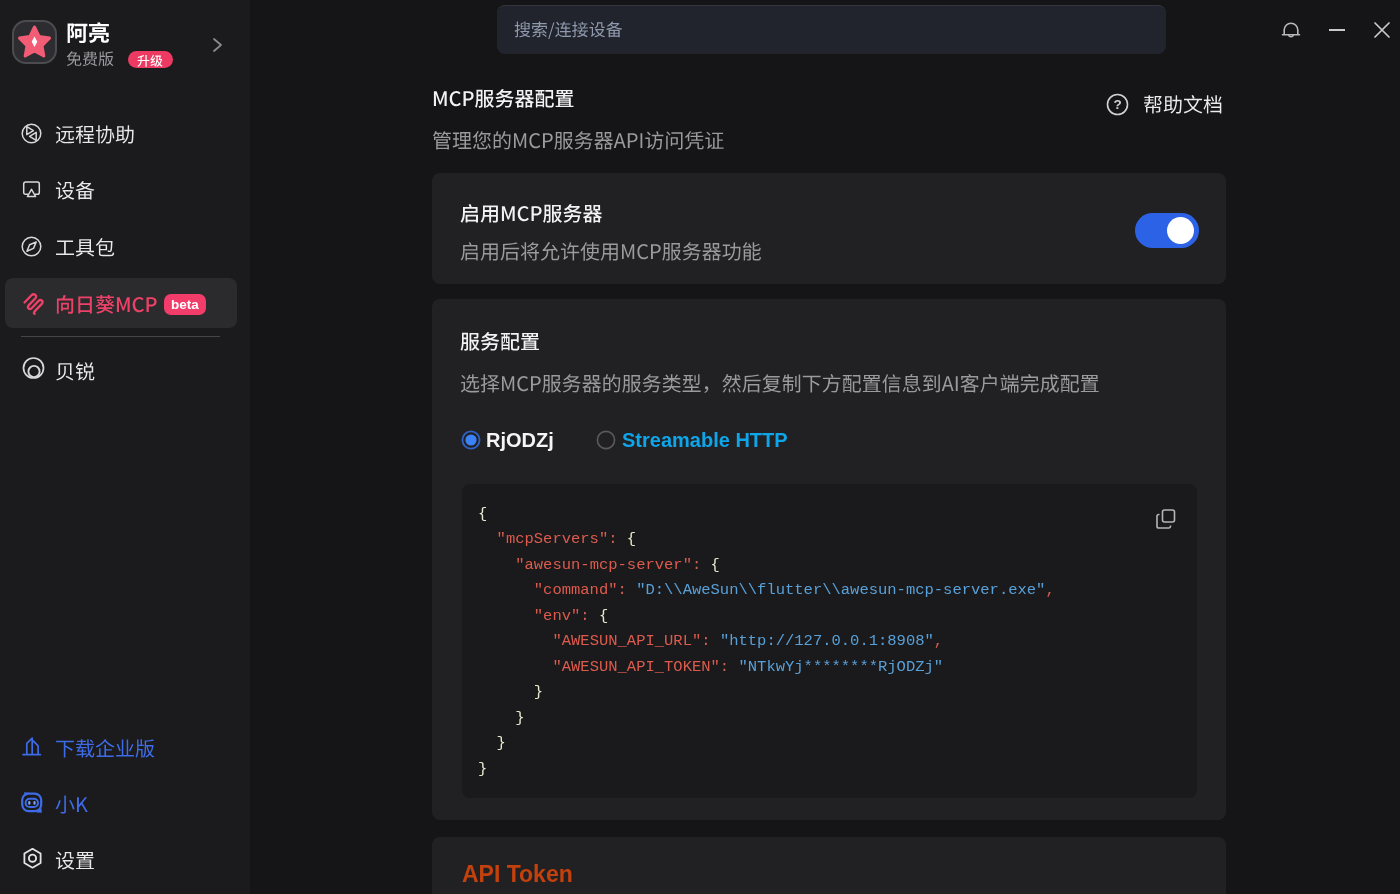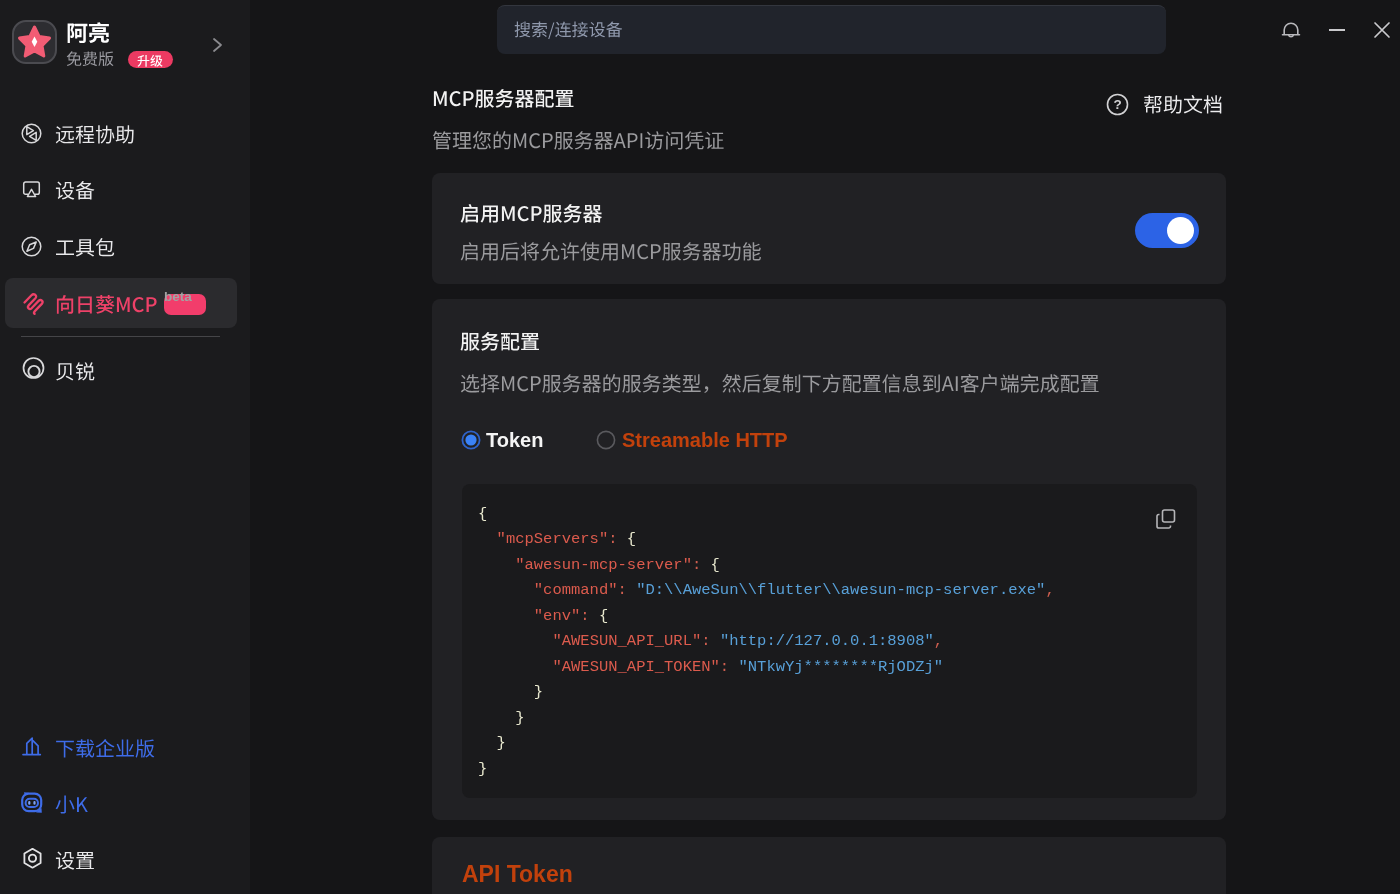--- a/index.html
+++ b/index.html
@@ -53,21 +53,21 @@
 <svg class="t" style="left:55.0px;top:233.5px" width="63" height="29" viewBox="0 -21.0 63 29">
     <path d="M1.0 -1.4V0.1H19.0V-1.4H10.8V-13.0H18.0V-14.5H2.1V-13.0H9.1V-1.4Z M32.1 -1.7C34.3 -0.6 36.6 0.6 38.0 1.6L39.2 0.5C37.7 -0.4 35.3 -1.7 33.1 -2.7ZM26.6 -2.7C25.3 -1.6 22.8 -0.2 20.8 0.5C21.2 0.8 21.7 1.3 21.9 1.6C23.9 0.8 26.4 -0.5 28.0 -1.8ZM24.2 -15.8V-4.2H21.0V-2.8H39.0V-4.2H36.0V-15.8ZM25.7 -4.2V-6.0H34.5V-4.2ZM25.7 -11.7H34.5V-10.0H25.7ZM25.7 -12.9V-14.6H34.5V-12.9ZM25.7 -8.9H34.5V-7.1H25.7Z M46.1 -16.9C44.9 -14.2 42.9 -11.6 40.7 -10.0C41.1 -9.7 41.7 -9.1 41.9 -8.9C43.2 -9.9 44.4 -11.2 45.4 -12.7H55.9C55.8 -7.1 55.5 -5.1 55.2 -4.6C55.0 -4.4 54.8 -4.3 54.5 -4.3C54.1 -4.3 53.3 -4.3 52.5 -4.4C52.7 -4.0 52.8 -3.4 52.9 -3.0C53.8 -2.9 54.7 -2.9 55.2 -3.0C55.7 -3.0 56.1 -3.2 56.5 -3.7C57.0 -4.4 57.2 -6.7 57.5 -13.4C57.5 -13.6 57.5 -14.1 57.5 -14.1H46.3C46.8 -14.9 47.2 -15.7 47.6 -16.5ZM45.4 -9.3H50.6V-6.0H45.4ZM43.9 -10.6V-1.6C43.9 0.6 44.8 1.2 48.0 1.2C48.7 1.2 54.8 1.2 55.6 1.2C58.3 1.2 58.9 0.4 59.2 -2.2C58.8 -2.3 58.1 -2.5 57.8 -2.8C57.6 -0.7 57.3 -0.2 55.6 -0.2C54.2 -0.2 48.9 -0.2 47.9 -0.2C45.8 -0.2 45.4 -0.5 45.4 -1.6V-4.7H52.1V-10.6Z" fill="#e8e8ea"></path>
   </svg>
 <svg class="icon" style="left:23px;top:292px" width="22" height="23" viewBox="0 0 22 23">
 <path d="M1.5 10.5 L8.5 3.2 Q10.3 1.4 12.2 2.8 Q14 4.2 12.4 6.2 L5.6 13.4 Q4.2 15 5.6 16.4 Q7 17.8 8.6 16.2 L15.6 8.9 Q17.3 7.2 18.9 8.6 Q20.4 10 18.8 11.9 L11.6 19.4 Q10.4 20.8 11.6 21.9" fill="none" stroke="#ee4168" stroke-width="2.3" stroke-linecap="round" stroke-linejoin="round"></path>
 </svg>
 <svg class="t" style="left:55.0px;top:290.5px" width="105" height="29" viewBox="0 -21.0 105 29">
     <path d="M8.6 -16.9C8.3 -15.9 7.9 -14.6 7.4 -13.5H1.9V1.7H3.7V-11.6H16.3V-0.7C16.3 -0.3 16.2 -0.2 15.8 -0.2C15.4 -0.2 14.0 -0.2 12.7 -0.2C13.0 0.3 13.3 1.2 13.4 1.7C15.2 1.7 16.4 1.7 17.2 1.4C18.0 1.0 18.2 0.5 18.2 -0.7V-13.5H9.5C10.0 -14.4 10.5 -15.5 11.0 -16.5ZM7.8 -7.6H12.2V-4.2H7.8ZM6.1 -9.3V-1.1H7.8V-2.6H13.9V-9.3Z M25.3 -6.9H34.8V-1.8H25.3ZM25.3 -8.8V-13.7H34.8V-8.8ZM23.3 -15.6V1.5H25.3V0.1H34.8V1.4H36.8V-15.6Z M57.5 -11.0C56.9 -10.4 55.9 -9.6 55.0 -9.0C54.6 -9.3 54.2 -9.7 53.8 -10.1C54.7 -10.7 55.8 -11.4 56.7 -12.1L55.3 -13.0C54.7 -12.4 53.8 -11.7 53.0 -11.1C52.5 -11.8 52.1 -12.5 51.8 -13.3L50.2 -12.9C51.0 -10.9 52.1 -9.2 53.6 -7.9H46.7C47.9 -9.0 48.8 -10.3 49.4 -12.0L48.3 -12.5L48.0 -12.4H42.1V-10.9H47.1C46.7 -10.2 46.1 -9.6 45.5 -9.0C44.9 -9.6 44.1 -10.2 43.4 -10.6L42.3 -9.8C43.0 -9.3 43.7 -8.6 44.3 -8.0C43.1 -7.2 41.9 -6.7 40.6 -6.3C40.9 -6.0 41.3 -5.3 41.5 -4.9C43.1 -5.4 44.6 -6.2 45.9 -7.2V-6.3H49.0V-4.8V-4.7H42.9V-3.1H48.5C47.8 -1.9 45.8 -0.7 41.2 0.2C41.6 0.6 42.2 1.3 42.4 1.7C46.7 0.8 48.9 -0.4 50.0 -1.8C52.5 -0.8 55.5 0.7 57.0 1.7L58.2 0.3C56.5 -0.7 53.5 -2.1 51.0 -3.1H57.2V-4.7H51.0V-4.7V-6.3H54.0V-7.5C55.2 -6.5 56.7 -5.7 58.3 -5.2C58.6 -5.7 59.1 -6.4 59.5 -6.7C58.3 -7.1 57.1 -7.6 56.1 -8.2C57.0 -8.7 58.0 -9.4 58.9 -10.1ZM41.2 -15.6V-14.0H45.4V-12.9H47.2V-14.0H52.8V-12.9H54.6V-14.0H58.9V-15.6H54.6V-16.9H52.8V-15.6H47.2V-16.9H45.4V-15.6Z M61.9 0.0H64.0V-7.3C64.0 -8.6 63.9 -10.5 63.7 -11.8H63.8L65.0 -8.4L67.6 -1.4H69.0L71.6 -8.4L72.7 -11.8H72.8C72.7 -10.5 72.5 -8.6 72.5 -7.3V0.0H74.7V-14.7H72.0L69.3 -7.3C69.0 -6.3 68.7 -5.3 68.4 -4.3H68.3C68.0 -5.3 67.6 -6.3 67.3 -7.3L64.6 -14.7H61.9Z M84.3 0.3C86.2 0.3 87.7 -0.5 88.9 -1.9L87.6 -3.3C86.7 -2.4 85.7 -1.8 84.4 -1.8C81.8 -1.8 80.1 -3.9 80.1 -7.4C80.1 -10.9 81.9 -13.0 84.4 -13.0C85.6 -13.0 86.5 -12.4 87.3 -11.7L88.6 -13.1C87.7 -14.1 86.2 -15.0 84.4 -15.0C80.7 -15.0 77.7 -12.1 77.7 -7.3C77.7 -2.5 80.6 0.3 84.3 0.3Z M91.5 0.0H93.8V-5.6H96.0C99.2 -5.6 101.6 -7.1 101.6 -10.3C101.6 -13.6 99.2 -14.7 95.9 -14.7H91.5ZM93.8 -7.5V-12.9H95.7C98.0 -12.9 99.3 -12.2 99.3 -10.3C99.3 -8.4 98.1 -7.5 95.8 -7.5Z" fill="#ee4168"></path>
   </svg>
 <div class="abs" style="left:164px;top:294px;width:42px;height:21px;border-radius:7px;background:#f23d6b"></div>
-<div class="abs" style="left:164px;top:286px;width:42px;height:21px;line-height:21px;color:#a3a3a3;font-size:13.5px;font-weight:bold">beta</div>
+<div class="abs" style="left:164px;top:294px;width:42px;height:21px;line-height:21px;text-align:center;color:#ffffff;font-size:13.5px;font-weight:bold">beta</div>
 <svg class="icon" style="left:21px;top:356px" width="25" height="26" viewBox="0 0 25 26">
 <circle cx="12.5" cy="12" r="10" fill="none" stroke="#d8d8da" stroke-width="1.7"></circle>
 <circle cx="13" cy="15.5" r="5.6" fill="none" stroke="#d8d8da" stroke-width="1.9"></circle>
 </svg>
 <svg class="t" style="left:55.0px;top:357.5px" width="43" height="29" viewBox="0 -21.0 43 29">
     <path d="M9.3 -12.9V-8.6C9.3 -5.7 8.8 -2.1 1.1 0.4C1.5 0.7 1.9 1.3 2.1 1.6C10.0 -1.2 10.8 -5.2 10.8 -8.6V-12.9ZM10.6 -2.1C12.9 -1.1 15.9 0.5 17.4 1.5L18.3 0.3C16.8 -0.8 13.7 -2.2 11.4 -3.2ZM3.5 -15.7V-3.9H5.1V-14.4H15.0V-4.0H16.5V-15.7Z M30.4 -11.5H36.7V-7.8H30.4ZM23.5 -16.7C22.9 -14.9 21.8 -13.1 20.7 -11.9C20.9 -11.6 21.3 -10.8 21.4 -10.5C22.1 -11.2 22.7 -12.1 23.3 -13.1H27.9V-14.5H24.0C24.3 -15.1 24.5 -15.7 24.7 -16.4ZM28.9 -12.8V-6.4H31.0C30.8 -3.4 30.2 -0.9 27.2 0.5C27.6 0.8 28.0 1.3 28.1 1.6C31.4 0.1 32.2 -2.8 32.5 -6.4H34.2V-0.6C34.2 0.9 34.5 1.3 35.9 1.3C36.2 1.3 37.4 1.3 37.7 1.3C38.9 1.3 39.2 0.6 39.4 -2.0C39.0 -2.1 38.4 -2.3 38.1 -2.5C38.0 -0.4 37.9 -0.0 37.5 -0.0C37.3 -0.0 36.3 -0.0 36.1 -0.0C35.7 -0.0 35.6 -0.1 35.6 -0.6V-6.4H38.2V-12.8H36.0C36.5 -13.8 37.1 -15.1 37.7 -16.3L36.1 -16.8C35.7 -15.6 35.0 -13.9 34.4 -12.8H31.5L32.7 -13.4C32.5 -14.3 31.7 -15.7 30.9 -16.8L29.6 -16.2C30.4 -15.1 31.1 -13.7 31.3 -12.8ZM23.7 1.5C24.0 1.2 24.5 0.8 27.8 -1.0C27.7 -1.3 27.6 -1.9 27.6 -2.3L25.3 -1.2V-5.5H27.8V-6.9H25.3V-9.6H27.5V-10.9H22.1V-9.6H23.9V-6.9H21.2V-5.5H23.9V-1.3C23.9 -0.5 23.4 -0.0 23.0 0.2C23.2 0.5 23.6 1.1 23.7 1.5Z" fill="#e8e8ea"></path>
   </svg>
 <svg class="icon" style="left:21px;top:736px" width="21" height="22" viewBox="0 0 21 22">
 <path d="M2.0 18.6 H19.3 M5.8 18.6 V7.4 L11.2 2.2 V18.6 M11.9 4.6 L17.1 9.8 V18.6" fill="none" stroke="#3e6ce8" stroke-width="1.7" stroke-linejoin="round" stroke-linecap="round"></path>
 </svg>
@@ -130,25 +130,25 @@
 <svg class="t" style="left:460.0px;top:327.5px" width="83" height="29" viewBox="0 -21.0 83 29">
     <path d="M2.0 -16.2V-8.9C2.0 -6.0 1.9 -2.0 0.6 0.8C1.0 1.0 1.8 1.4 2.1 1.7C3.0 -0.2 3.4 -2.6 3.6 -5.0H6.3V-0.5C6.3 -0.2 6.2 -0.1 5.9 -0.1C5.7 -0.1 4.9 -0.1 4.0 -0.1C4.3 0.3 4.5 1.2 4.6 1.7C5.9 1.7 6.7 1.6 7.3 1.3C7.9 1.0 8.0 0.5 8.0 -0.5V-16.2ZM3.7 -14.4H6.3V-11.5H3.7ZM3.7 -9.8H6.3V-6.8H3.7L3.7 -8.9ZM16.9 -7.5C16.5 -6.1 15.9 -4.8 15.2 -3.6C14.4 -4.8 13.7 -6.1 13.3 -7.5ZM9.5 -16.1V1.7H11.3V0.2C11.7 0.6 12.2 1.2 12.4 1.6C13.4 1.0 14.4 0.2 15.3 -0.8C16.2 0.2 17.2 1.1 18.3 1.7C18.6 1.2 19.1 0.6 19.5 0.2C18.3 -0.3 17.3 -1.2 16.3 -2.2C17.5 -4.0 18.4 -6.2 18.9 -8.9L17.8 -9.3L17.5 -9.2H11.3V-14.4H16.5V-12.3C16.5 -12.0 16.4 -12.0 16.1 -12.0C15.8 -11.9 14.7 -11.9 13.6 -12.0C13.8 -11.5 14.1 -10.9 14.2 -10.4C15.7 -10.4 16.7 -10.4 17.4 -10.6C18.2 -10.9 18.4 -11.4 18.4 -12.2V-16.1ZM11.7 -7.5C12.3 -5.5 13.1 -3.7 14.2 -2.2C13.3 -1.2 12.4 -0.3 11.3 0.2V-7.5Z M28.7 -7.6C28.6 -6.9 28.5 -6.3 28.3 -5.7H22.4V-4.1H27.7C26.5 -1.8 24.4 -0.6 21.1 0.1C21.4 0.4 22.0 1.2 22.2 1.7C26.0 0.7 28.4 -1.0 29.7 -4.1H35.5C35.2 -1.8 34.8 -0.7 34.3 -0.3C34.1 -0.1 33.9 -0.1 33.4 -0.1C32.9 -0.1 31.5 -0.1 30.2 -0.3C30.6 0.2 30.8 0.9 30.8 1.4C32.1 1.5 33.3 1.5 34.0 1.4C34.8 1.4 35.3 1.3 35.8 0.8C36.6 0.2 37.0 -1.4 37.5 -4.9C37.5 -5.2 37.6 -5.7 37.6 -5.7H30.3C30.4 -6.3 30.5 -6.8 30.6 -7.4ZM34.6 -13.3C33.4 -12.2 31.9 -11.4 30.1 -10.7C28.6 -11.3 27.4 -12.1 26.6 -13.1L26.8 -13.3ZM27.5 -16.9C26.4 -15.2 24.5 -13.2 21.7 -11.9C22.0 -11.6 22.6 -10.9 22.8 -10.4C23.7 -10.9 24.6 -11.5 25.3 -12.1C26.1 -11.3 27.0 -10.6 28.0 -10.0C25.7 -9.3 23.3 -8.9 20.9 -8.7C21.2 -8.3 21.5 -7.5 21.6 -7.1C24.5 -7.4 27.5 -8.0 30.1 -9.0C32.4 -8.1 35.2 -7.5 38.3 -7.3C38.5 -7.8 38.9 -8.6 39.3 -9.0C36.8 -9.1 34.4 -9.4 32.4 -9.9C34.6 -11.0 36.4 -12.4 37.6 -14.2L36.4 -15.0L36.1 -14.9H28.3C28.7 -15.4 29.1 -16.0 29.4 -16.5Z M50.9 -16.0V-14.2H56.8V-9.8H51.0V-1.2C51.0 0.9 51.6 1.5 53.6 1.5C54.1 1.5 56.3 1.5 56.8 1.5C58.7 1.5 59.2 0.5 59.4 -2.8C58.9 -3.0 58.1 -3.3 57.7 -3.6C57.6 -0.8 57.4 -0.3 56.6 -0.3C56.1 -0.3 54.3 -0.3 53.9 -0.3C53.0 -0.3 52.9 -0.5 52.9 -1.2V-8.0H56.8V-6.7H58.7V-16.0ZM42.9 -3.0H48.1V-1.2H42.9ZM42.9 -4.4V-6.0C43.2 -5.9 43.5 -5.6 43.7 -5.4C44.8 -6.5 45.1 -8.1 45.1 -9.2V-10.8H46.0V-7.3C46.0 -6.2 46.2 -6.0 47.1 -6.0C47.2 -6.0 47.7 -6.0 47.9 -6.0H48.1V-4.4ZM41.0 -16.1V-14.4H43.8V-12.4H41.5V1.6H42.9V0.3H48.1V1.3H49.6V-12.4H47.4V-14.4H50.1V-16.1ZM45.1 -12.4V-14.4H46.1V-12.4ZM42.9 -6.1V-10.8H44.1V-9.3C44.1 -8.3 43.9 -7.0 42.9 -6.1ZM46.9 -10.8H48.1V-7.0L48.0 -7.1C48.0 -7.0 47.9 -7.0 47.7 -7.0C47.6 -7.0 47.2 -7.0 47.2 -7.0C47.0 -7.0 46.9 -7.0 46.9 -7.3Z M73.1 -14.8H76.0V-13.3H73.1ZM68.6 -14.8H71.4V-13.3H68.6ZM64.0 -14.8H66.8V-13.3H64.0ZM63.6 -8.5V-0.3H61.1V1.1H79.0V-0.3H76.3V-8.5H70.2L70.4 -9.6H78.5V-11.0H70.7L70.8 -12.0H78.0V-16.1H62.2V-12.0H68.9L68.8 -11.0H61.3V-9.6H68.6L68.4 -8.5ZM65.4 -0.3V-1.3H74.5V-0.3ZM65.4 -5.3H74.5V-4.4H65.4ZM65.4 -6.4V-7.3H74.5V-6.4ZM65.4 -3.3H74.5V-2.3H65.4Z" fill="#f2f2f2"></path>
   </svg>
 <svg class="t" style="left:460.0px;top:370.0px" width="643" height="29" viewBox="0 -21.0 643 29">
     <path d="M1.2 -15.3C2.4 -14.3 3.7 -12.9 4.3 -11.9L5.6 -12.9C4.9 -13.8 3.5 -15.2 2.4 -16.1ZM8.9 -16.2C8.4 -14.4 7.6 -12.7 6.5 -11.5C6.9 -11.3 7.5 -10.9 7.8 -10.7C8.3 -11.2 8.7 -11.9 9.1 -12.7H12.1V-9.8H6.4V-8.5H10.0C9.7 -5.8 8.9 -3.9 5.9 -2.9C6.2 -2.6 6.6 -2.0 6.8 -1.7C10.1 -3.0 11.1 -5.3 11.5 -8.5H13.6V-3.8C13.6 -2.3 13.9 -1.9 15.4 -1.9C15.7 -1.9 17.1 -1.9 17.4 -1.9C18.6 -1.9 19.0 -2.5 19.2 -5.0C18.8 -5.1 18.1 -5.4 17.9 -5.6C17.8 -3.5 17.7 -3.3 17.2 -3.3C16.9 -3.3 15.8 -3.3 15.6 -3.3C15.1 -3.3 15.1 -3.3 15.1 -3.8V-8.5H19.0V-9.8H13.6V-12.7H18.2V-14.0H13.6V-16.7H12.1V-14.0H9.7C10.0 -14.6 10.2 -15.3 10.4 -15.9ZM5.0 -9.1H1.1V-7.7H3.6V-1.7C2.7 -1.3 1.8 -0.5 0.9 0.3L1.9 1.6C3.0 0.4 4.1 -0.7 4.9 -0.7C5.3 -0.7 5.9 -0.1 6.7 0.4C8.0 1.2 9.7 1.4 12.0 1.4C14.0 1.4 17.3 1.3 18.9 1.2C18.9 0.7 19.2 -0.0 19.3 -0.4C17.3 -0.2 14.3 -0.1 12.0 -0.1C9.9 -0.1 8.2 -0.2 7.0 -0.9C6.0 -1.5 5.6 -2.0 5.0 -2.0Z M23.5 -16.8V-12.8H20.9V-11.4H23.5V-7.1C22.5 -6.8 21.5 -6.5 20.7 -6.3L21.1 -4.8L23.5 -5.6V-0.2C23.5 0.0 23.4 0.1 23.2 0.1C23.0 0.1 22.2 0.1 21.3 0.1C21.5 0.5 21.7 1.1 21.8 1.5C23.0 1.5 23.8 1.5 24.3 1.2C24.8 1.0 25.0 0.6 25.0 -0.2V-6.1L27.3 -6.9L27.1 -8.2L25.0 -7.6V-11.4H27.4V-12.8H25.0V-16.8ZM36.1 -14.4C35.4 -13.3 34.4 -12.4 33.2 -11.6C32.2 -12.4 31.3 -13.3 30.6 -14.4ZM27.9 -15.7V-14.4H29.2C29.9 -13.0 30.9 -11.9 32.1 -10.9C30.5 -9.9 28.8 -9.2 27.1 -8.8C27.3 -8.5 27.7 -8.0 27.9 -7.6C29.7 -8.1 31.5 -8.9 33.2 -10.0C34.8 -8.9 36.6 -8.1 38.6 -7.6C38.8 -8.0 39.2 -8.5 39.5 -8.8C37.6 -9.2 35.9 -9.9 34.4 -10.8C36.0 -12.0 37.3 -13.5 38.2 -15.3L37.3 -15.8L37.0 -15.7ZM32.4 -8.2V-6.5H28.3V-5.1H32.4V-3.1H27.3V-1.7H32.4V1.6H33.9V-1.7H39.1V-3.1H33.9V-5.1H37.7V-6.5H33.9V-8.2Z M42.0 0.0H43.7V-8.1C43.7 -9.4 43.6 -11.2 43.4 -12.4H43.5L44.7 -9.1L47.5 -1.5H48.7L51.5 -9.1L52.7 -12.4H52.7C52.6 -11.2 52.5 -9.4 52.5 -8.1V0.0H54.2V-14.7H52.0L49.2 -6.8C48.9 -5.8 48.6 -4.8 48.2 -3.8H48.1C47.7 -4.8 47.4 -5.8 47.0 -6.8L44.2 -14.7H42.0Z M63.8 0.3C65.7 0.3 67.1 -0.5 68.3 -1.8L67.3 -3.0C66.3 -2.0 65.3 -1.4 63.9 -1.4C61.1 -1.4 59.3 -3.7 59.3 -7.4C59.3 -11.0 61.2 -13.3 63.9 -13.3C65.2 -13.3 66.1 -12.7 66.9 -11.9L67.9 -13.1C67.1 -14.1 65.7 -14.9 63.9 -14.9C60.2 -14.9 57.4 -12.1 57.4 -7.3C57.4 -2.6 60.1 0.3 63.8 0.3Z M71.0 0.0H72.9V-5.8H75.3C78.5 -5.8 80.7 -7.3 80.7 -10.4C80.7 -13.6 78.5 -14.7 75.2 -14.7H71.0ZM72.9 -7.3V-13.2H75.0C77.5 -13.2 78.8 -12.5 78.8 -10.4C78.8 -8.3 77.6 -7.3 75.0 -7.3Z M83.8 -16.1V-8.9C83.8 -5.9 83.7 -1.9 82.3 0.9C82.7 1.0 83.3 1.4 83.6 1.6C84.5 -0.3 84.9 -2.8 85.1 -5.2H88.2V-0.2C88.2 0.1 88.1 0.2 87.9 0.2C87.6 0.2 86.8 0.2 85.8 0.2C86.0 0.6 86.2 1.2 86.3 1.6C87.6 1.6 88.4 1.6 88.9 1.3C89.5 1.1 89.6 0.6 89.6 -0.2V-16.1ZM85.2 -14.7H88.2V-11.4H85.2ZM85.2 -10.0H88.2V-6.6H85.1C85.2 -7.4 85.2 -8.2 85.2 -8.9ZM98.8 -7.8C98.4 -6.1 97.7 -4.6 96.8 -3.3C95.9 -4.7 95.2 -6.2 94.6 -7.8ZM91.4 -16.0V1.6H92.8V-7.8H93.3C94.0 -5.7 94.8 -3.8 96.0 -2.2C95.1 -1.1 94.0 -0.2 92.9 0.4C93.2 0.6 93.6 1.1 93.8 1.5C94.9 0.8 95.9 -0.0 96.8 -1.1C97.8 0.0 98.9 1.0 100.1 1.6C100.3 1.3 100.7 0.7 101.1 0.5C99.8 -0.1 98.7 -1.1 97.7 -2.2C99.0 -4.0 99.9 -6.2 100.5 -8.9L99.6 -9.3L99.3 -9.2H92.8V-14.6H98.4V-12.1C98.4 -11.9 98.4 -11.8 98.1 -11.8C97.7 -11.8 96.7 -11.8 95.5 -11.8C95.7 -11.5 95.9 -11.0 95.9 -10.6C97.5 -10.6 98.5 -10.6 99.1 -10.8C99.7 -11.0 99.9 -11.4 99.9 -12.1V-16.0Z M110.6 -7.6C110.5 -6.9 110.4 -6.2 110.2 -5.6H104.2V-4.3H109.7C108.6 -1.7 106.4 -0.4 102.8 0.3C103.1 0.6 103.5 1.2 103.6 1.6C107.6 0.6 110.1 -1.1 111.3 -4.3H117.4C117.1 -1.7 116.7 -0.5 116.2 -0.1C116.0 0.1 115.8 0.1 115.3 0.1C114.9 0.1 113.6 0.1 112.3 -0.0C112.6 0.4 112.7 0.9 112.8 1.3C114.0 1.4 115.2 1.4 115.8 1.4C116.5 1.3 117.0 1.2 117.4 0.8C118.1 0.2 118.5 -1.3 119.0 -5.0C119.0 -5.2 119.1 -5.6 119.1 -5.6H111.8C111.9 -6.2 112.0 -6.8 112.1 -7.5ZM116.6 -13.5C115.4 -12.3 113.7 -11.3 111.8 -10.5C110.3 -11.2 109.0 -12.1 108.1 -13.2L108.4 -13.5ZM109.3 -16.8C108.3 -15.1 106.3 -13.0 103.5 -11.6C103.8 -11.3 104.2 -10.8 104.4 -10.5C105.4 -11.0 106.3 -11.7 107.2 -12.3C108.0 -11.4 109.0 -10.6 110.1 -9.9C107.8 -9.2 105.1 -8.7 102.6 -8.5C102.8 -8.1 103.1 -7.5 103.2 -7.1C106.1 -7.5 109.1 -8.1 111.8 -9.1C114.1 -8.2 116.9 -7.6 120.0 -7.4C120.2 -7.8 120.6 -8.4 120.9 -8.7C118.2 -8.9 115.7 -9.3 113.6 -9.9C115.8 -11.0 117.7 -12.4 118.9 -14.2L118.0 -14.8L117.7 -14.7H109.6C110.1 -15.3 110.5 -15.9 110.9 -16.5Z M125.6 -14.6H129.0V-11.8H125.6ZM134.1 -14.6H137.7V-11.8H134.1ZM133.9 -9.7C134.8 -9.4 135.8 -8.9 136.5 -8.4H130.7C131.2 -9.0 131.6 -9.7 131.9 -10.4L130.4 -10.6V-15.9H124.2V-10.5H130.3C130.0 -9.8 129.5 -9.1 128.9 -8.4H122.7V-7.1H127.6C126.3 -5.9 124.5 -4.8 122.3 -4.0C122.6 -3.7 122.9 -3.2 123.1 -2.8L124.2 -3.3V1.6H125.6V1.0H129.0V1.5H130.4V-4.6H126.6C127.8 -5.3 128.8 -6.2 129.6 -7.1H133.3C134.1 -6.1 135.2 -5.3 136.4 -4.6H132.8V1.6H134.1V1.0H137.7V1.5H139.2V-3.3L140.1 -3.0C140.3 -3.3 140.8 -3.9 141.1 -4.2C138.9 -4.7 136.7 -5.8 135.2 -7.1H140.6V-8.4H137.1L137.7 -9.0C137.0 -9.5 135.7 -10.1 134.7 -10.5ZM132.7 -15.9V-10.5H139.2V-15.9ZM125.6 -0.3V-3.3H129.0V-0.3ZM134.1 -0.3V-3.3H137.7V-0.3Z M152.7 -8.5C153.8 -7.0 155.2 -5.0 155.8 -3.8L157.0 -4.6C156.4 -5.8 155.0 -7.7 153.9 -9.1ZM146.5 -16.8C146.3 -15.9 146.0 -14.6 145.6 -13.6H143.4V1.1H144.8V-0.5H150.4V-13.6H147.0C147.4 -14.4 147.7 -15.6 148.1 -16.6ZM144.8 -12.2H149.0V-8.0H144.8ZM144.8 -1.9V-6.7H149.0V-1.9ZM153.6 -16.9C153.0 -14.1 151.9 -11.4 150.5 -9.6C150.9 -9.4 151.5 -9.0 151.8 -8.7C152.5 -9.7 153.1 -10.9 153.7 -12.3H158.8C158.5 -4.2 158.2 -1.2 157.6 -0.5C157.3 -0.2 157.1 -0.1 156.7 -0.1C156.3 -0.1 155.1 -0.2 153.7 -0.3C154.0 0.1 154.2 0.8 154.2 1.2C155.4 1.2 156.5 1.3 157.2 1.2C157.9 1.1 158.4 1.0 158.8 0.4C159.6 -0.6 159.9 -3.7 160.2 -12.9C160.2 -13.1 160.2 -13.6 160.2 -13.6H154.2C154.5 -14.6 154.8 -15.6 155.1 -16.6Z M163.8 -16.1V-8.9C163.8 -5.9 163.7 -1.9 162.3 0.9C162.7 1.0 163.3 1.4 163.6 1.6C164.5 -0.3 164.9 -2.8 165.1 -5.2H168.2V-0.2C168.2 0.1 168.1 0.2 167.9 0.2C167.6 0.2 166.8 0.2 165.8 0.2C166.0 0.6 166.2 1.2 166.3 1.6C167.6 1.6 168.4 1.6 168.9 1.3C169.5 1.1 169.6 0.6 169.6 -0.2V-16.1ZM165.2 -14.7H168.2V-11.4H165.2ZM165.2 -10.0H168.2V-6.6H165.1C165.2 -7.4 165.2 -8.2 165.2 -8.9ZM178.8 -7.8C178.4 -6.1 177.7 -4.6 176.8 -3.3C175.9 -4.7 175.2 -6.2 174.6 -7.8ZM171.4 -16.0V1.6H172.8V-7.8H173.3C174.0 -5.7 174.8 -3.8 176.0 -2.2C175.1 -1.1 174.0 -0.2 172.9 0.4C173.2 0.6 173.6 1.1 173.8 1.5C174.9 0.8 175.9 -0.0 176.8 -1.1C177.8 0.0 178.9 1.0 180.1 1.6C180.3 1.3 180.7 0.7 181.1 0.5C179.8 -0.1 178.7 -1.1 177.7 -2.2C179.0 -4.0 179.9 -6.2 180.5 -8.9L179.6 -9.3L179.3 -9.2H172.8V-14.6H178.4V-12.1C178.4 -11.9 178.4 -11.8 178.1 -11.8C177.7 -11.8 176.7 -11.8 175.5 -11.8C175.7 -11.5 175.9 -11.0 175.9 -10.6C177.5 -10.6 178.5 -10.6 179.1 -10.8C179.7 -11.0 179.9 -11.4 179.9 -12.1V-16.0Z M190.6 -7.6C190.5 -6.9 190.4 -6.2 190.2 -5.6H184.2V-4.3H189.7C188.6 -1.7 186.4 -0.4 182.8 0.3C183.1 0.6 183.5 1.2 183.6 1.6C187.6 0.6 190.1 -1.1 191.3 -4.3H197.4C197.1 -1.7 196.7 -0.5 196.2 -0.1C196.0 0.1 195.8 0.1 195.3 0.1C194.9 0.1 193.6 0.1 192.3 -0.0C192.6 0.4 192.7 0.9 192.8 1.3C194.0 1.4 195.2 1.4 195.8 1.4C196.5 1.3 197.0 1.2 197.4 0.8C198.1 0.2 198.5 -1.3 199.0 -5.0C199.0 -5.2 199.1 -5.6 199.1 -5.6H191.8C191.9 -6.2 192.0 -6.8 192.1 -7.5ZM196.6 -13.5C195.4 -12.3 193.7 -11.3 191.8 -10.5C190.3 -11.2 189.0 -12.1 188.1 -13.2L188.4 -13.5ZM189.3 -16.8C188.3 -15.1 186.3 -13.0 183.5 -11.6C183.8 -11.3 184.2 -10.8 184.4 -10.5C185.4 -11.0 186.3 -11.7 187.2 -12.3C188.0 -11.4 189.0 -10.6 190.1 -9.9C187.8 -9.2 185.1 -8.7 182.6 -8.5C182.8 -8.1 183.1 -7.5 183.2 -7.1C186.1 -7.5 189.1 -8.1 191.8 -9.1C194.1 -8.2 196.9 -7.6 200.0 -7.4C200.2 -7.8 200.6 -8.4 200.9 -8.7C198.2 -8.9 195.7 -9.3 193.6 -9.9C195.8 -11.0 197.7 -12.4 198.9 -14.2L198.0 -14.8L197.7 -14.7H189.6C190.1 -15.3 190.5 -15.9 190.9 -16.5Z M216.6 -16.4C216.1 -15.6 215.2 -14.4 214.6 -13.6L215.8 -13.1C216.5 -13.9 217.4 -14.9 218.1 -15.9ZM205.3 -15.8C206.1 -15.0 207.0 -13.8 207.4 -13.0L208.7 -13.7C208.3 -14.4 207.4 -15.6 206.5 -16.4ZM210.9 -16.8V-12.9H203.1V-11.5H209.7C208.0 -9.8 205.4 -8.4 202.7 -7.8C203.0 -7.5 203.5 -7.0 203.7 -6.6C206.4 -7.4 209.1 -9.0 210.9 -10.9V-7.6H212.4V-10.6C214.9 -9.3 217.9 -7.7 219.5 -6.6L220.2 -7.9C218.6 -8.8 215.8 -10.3 213.3 -11.5H220.3V-12.9H212.4V-16.8ZM210.9 -7.1C210.8 -6.4 210.7 -5.6 210.5 -5.0H203.0V-3.6H210.0C209.0 -1.7 207.0 -0.5 202.6 0.2C202.9 0.6 203.2 1.2 203.4 1.6C208.3 0.7 210.6 -0.9 211.6 -3.4C213.2 -0.6 215.9 1.0 220.0 1.6C220.2 1.2 220.6 0.5 220.9 0.2C217.3 -0.2 214.6 -1.5 213.1 -3.6H220.4V-5.0H212.1C212.3 -5.7 212.4 -6.4 212.5 -7.1Z M234.4 -15.7V-9.0H235.7V-15.7ZM238.1 -16.7V-7.7C238.1 -7.5 238.0 -7.4 237.7 -7.4C237.4 -7.4 236.4 -7.4 235.3 -7.4C235.5 -7.0 235.7 -6.4 235.8 -6.0C237.2 -6.0 238.2 -6.0 238.8 -6.3C239.4 -6.5 239.5 -6.9 239.5 -7.7V-16.7ZM229.4 -14.7V-11.9H226.9V-12.0V-14.7ZM223.0 -11.9V-10.6H225.4C225.2 -9.2 224.6 -7.9 222.8 -6.8C223.1 -6.6 223.6 -6.0 223.8 -5.8C225.9 -7.0 226.6 -8.8 226.8 -10.6H229.4V-6.3H230.8V-10.6H233.1V-11.9H230.8V-14.7H232.7V-16.0H223.7V-14.7H225.6V-12.0V-11.9ZM231.0 -6.6V-4.4H224.7V-3.0H231.0V-0.5H222.6V0.9H240.7V-0.5H232.5V-3.0H238.6V-4.4H232.5V-6.6Z M244.8 2.1C246.9 1.4 248.3 -0.2 248.3 -2.4C248.3 -3.8 247.7 -4.7 246.6 -4.7C245.7 -4.7 245.0 -4.2 245.0 -3.3C245.0 -2.3 245.7 -1.8 246.5 -1.8L246.9 -1.9C246.8 -0.5 245.9 0.4 244.4 1.1Z M277.0 -15.7C277.8 -14.9 278.7 -13.7 279.1 -13.0L280.2 -13.7C279.8 -14.5 278.9 -15.6 278.1 -16.4ZM268.6 -2.3C268.8 -1.1 268.9 0.5 269.0 1.4L270.4 1.2C270.4 0.3 270.2 -1.2 269.9 -2.4ZM272.7 -2.3C273.2 -1.1 273.7 0.5 273.9 1.4L275.4 1.1C275.2 0.1 274.6 -1.4 274.1 -2.6ZM276.8 -2.4C277.8 -1.2 279.0 0.6 279.4 1.6L280.8 1.0C280.3 -0.1 279.1 -1.8 278.1 -3.0ZM265.1 -2.8C264.4 -1.5 263.4 0.1 262.5 1.0L263.9 1.6C264.8 0.6 265.8 -1.1 266.5 -2.4ZM274.9 -16.6V-12.9V-12.6H271.7V-11.1H274.8C274.5 -8.8 273.4 -6.2 269.6 -4.2C270.0 -4.0 270.5 -3.5 270.7 -3.2C273.6 -4.8 275.1 -6.7 275.8 -8.8C276.6 -6.3 278.0 -4.5 279.9 -3.3C280.1 -3.7 280.5 -4.3 280.9 -4.5C278.6 -5.7 277.2 -8.1 276.4 -11.1H280.5V-12.6H276.4V-12.9V-16.6ZM266.8 -17.0C266.1 -14.5 264.4 -11.6 262.3 -9.8C262.7 -9.6 263.1 -9.2 263.4 -8.9C264.8 -10.2 266.0 -11.9 267.0 -13.8H270.3C270.1 -12.9 269.8 -12.0 269.5 -11.2C268.7 -11.7 267.9 -12.2 267.1 -12.5L266.4 -11.6C267.2 -11.2 268.2 -10.7 268.9 -10.2C268.6 -9.5 268.2 -9.0 267.8 -8.4C267.1 -9.0 266.2 -9.6 265.4 -10.0L264.5 -9.2C265.3 -8.7 266.3 -8.1 266.9 -7.5C265.8 -6.3 264.4 -5.3 262.8 -4.7C263.1 -4.4 263.6 -3.9 263.8 -3.5C267.7 -5.3 270.8 -8.8 272.0 -14.7L271.1 -15.1L270.8 -15.0H267.6C267.9 -15.5 268.1 -16.1 268.3 -16.6Z M284.7 -15.0V-9.8C284.7 -6.7 284.5 -2.4 282.3 0.6C282.7 0.8 283.3 1.3 283.6 1.6C285.9 -1.6 286.2 -6.5 286.2 -9.8H300.7V-11.3H286.2V-13.7C290.8 -14.0 295.9 -14.6 299.4 -15.4L298.1 -16.6C295.0 -15.9 289.4 -15.3 284.7 -15.0ZM287.9 -7.0V1.6H289.4V0.6H297.7V1.6H299.3V-7.0ZM289.4 -0.8V-5.6H297.7V-0.8Z M307.4 -8.8H316.7V-7.5H307.4ZM307.4 -11.2H316.7V-9.9H307.4ZM305.9 -12.3V-6.4H308.2C307.0 -4.9 305.3 -3.5 303.5 -2.5C303.8 -2.3 304.4 -1.8 304.6 -1.6C305.4 -2.0 306.2 -2.6 307.0 -3.3C307.9 -2.5 308.9 -1.7 310.1 -1.1C307.7 -0.4 305.0 0.1 302.3 0.3C302.6 0.6 302.8 1.2 302.9 1.6C305.9 1.3 309.1 0.7 311.8 -0.3C314.2 0.6 317.0 1.2 320.1 1.4C320.3 1.1 320.6 0.5 320.9 0.1C318.3 -0.0 315.8 -0.4 313.6 -1.0C315.4 -1.9 317.0 -3.1 318.0 -4.6L317.1 -5.2L316.8 -5.1H308.8C309.2 -5.5 309.5 -5.9 309.8 -6.3L309.6 -6.4H318.3V-12.3ZM307.0 -16.8C306.1 -14.8 304.3 -13.0 302.6 -11.8C302.9 -11.5 303.4 -10.9 303.6 -10.6C304.6 -11.4 305.7 -12.4 306.6 -13.6H319.7V-14.9H307.5C307.8 -15.4 308.1 -15.9 308.4 -16.4ZM315.7 -3.9C314.7 -3.0 313.3 -2.3 311.8 -1.7C310.3 -2.3 309.0 -3.0 308.1 -3.9Z M335.2 -15.0V-3.9H336.6V-15.0ZM338.7 -16.6V-0.5C338.7 -0.1 338.6 -0.0 338.3 -0.0C338.0 -0.0 336.8 -0.0 335.7 -0.1C335.9 0.4 336.1 1.1 336.2 1.5C337.7 1.5 338.8 1.5 339.4 1.2C340.0 1.0 340.2 0.5 340.2 -0.5V-16.6ZM324.5 -16.3C324.1 -14.4 323.4 -12.4 322.5 -11.0C322.9 -10.9 323.5 -10.6 323.8 -10.5C324.2 -11.1 324.5 -11.8 324.8 -12.5H327.4V-10.4H322.6V-9.1H327.4V-7.0H323.5V-0.0H324.8V-5.7H327.4V1.6H328.9V-5.7H331.7V-1.6C331.7 -1.3 331.6 -1.3 331.4 -1.3C331.2 -1.3 330.5 -1.3 329.7 -1.3C329.8 -0.9 330.0 -0.4 330.1 0.0C331.2 0.0 332.0 0.0 332.4 -0.2C332.9 -0.5 333.0 -0.8 333.0 -1.5V-7.0H328.9V-9.1H333.7V-10.4H328.9V-12.5H333.0V-13.9H328.9V-16.7H327.4V-13.9H325.3C325.5 -14.6 325.7 -15.3 325.9 -16.0Z M342.8 -15.3V-13.8H350.5V1.6H352.1V-9.0C354.4 -7.8 357.0 -6.1 358.4 -5.0L359.5 -6.4C357.9 -7.6 354.7 -9.4 352.3 -10.5L352.1 -10.2V-13.8H360.6V-15.3Z M370.5 -16.4C371.0 -15.4 371.6 -14.1 371.8 -13.3H363.0V-11.9H368.5C368.2 -7.3 367.7 -2.1 362.6 0.5C363.0 0.7 363.5 1.3 363.7 1.6C367.5 -0.3 369.0 -3.7 369.6 -7.2H376.8C376.5 -2.7 376.1 -0.8 375.5 -0.2C375.2 -0.0 375.0 0.0 374.5 0.0C374.0 0.0 372.6 -0.0 371.1 -0.1C371.4 0.3 371.6 0.9 371.7 1.3C373.0 1.4 374.3 1.4 375.0 1.4C375.8 1.3 376.3 1.2 376.8 0.7C377.6 -0.1 378.0 -2.3 378.4 -8.0C378.4 -8.2 378.4 -8.7 378.4 -8.7H369.9C370.0 -9.7 370.1 -10.8 370.1 -11.9H380.4V-13.3H371.9L373.4 -14.0C373.1 -14.8 372.5 -16.0 371.9 -16.9Z M392.7 -15.9V-14.5H398.8V-9.6H392.8V-0.9C392.8 0.9 393.4 1.4 395.2 1.4C395.6 1.4 398.2 1.4 398.6 1.4C400.4 1.4 400.8 0.5 401.0 -2.8C400.6 -2.9 400.0 -3.2 399.6 -3.4C399.5 -0.5 399.4 -0.0 398.5 -0.0C397.9 -0.0 395.8 -0.0 395.4 -0.0C394.5 -0.0 394.3 -0.2 394.3 -0.9V-8.2H398.8V-6.8H400.3V-15.9ZM384.5 -3.2H390.1V-1.1H384.5ZM384.5 -4.3V-11.1H385.9V-9.5C385.9 -8.4 385.7 -7.1 384.5 -6.1C384.7 -6.0 385.0 -5.7 385.2 -5.5C386.4 -6.6 386.7 -8.2 386.7 -9.5V-11.1H387.8V-7.3C387.8 -6.3 388.1 -6.1 388.9 -6.1C389.0 -6.1 389.7 -6.1 389.9 -6.1H390.1V-4.3ZM382.8 -16.0V-14.7H385.7V-12.4H383.3V1.5H384.5V0.1H390.1V1.2H391.3V-12.4H389.0V-14.7H391.8V-16.0ZM386.8 -12.4V-14.7H387.9V-12.4ZM388.7 -11.1H390.1V-7.0L390.0 -7.1C390.0 -7.0 389.9 -7.0 389.7 -7.0C389.6 -7.0 389.1 -7.0 389.0 -7.0C388.7 -7.0 388.7 -7.0 388.7 -7.3Z M414.7 -15.0H418.1V-13.2H414.7ZM410.0 -15.0H413.3V-13.2H410.0ZM405.4 -15.0H408.6V-13.2H405.4ZM405.5 -8.5V-0.1H402.8V1.0H420.6V-0.1H417.8V-8.5H411.6L411.8 -9.7H420.1V-10.9H412.1L412.3 -12.1H419.6V-16.0H404.0V-12.1H410.7L410.6 -10.9H403.0V-9.7H410.4L410.1 -8.5ZM406.9 -0.1V-1.4H416.3V-0.1ZM406.9 -5.5H416.3V-4.3H406.9ZM406.9 -6.4V-7.5H416.3V-6.4ZM406.9 -3.4H416.3V-2.3H406.9Z M429.3 -10.6V-9.4H439.0V-10.6ZM429.3 -7.8V-6.6H439.0V-7.8ZM427.9 -13.5V-12.2H440.6V-13.5ZM432.5 -16.3C433.0 -15.5 433.6 -14.3 433.9 -13.6L435.2 -14.2C435.0 -14.9 434.4 -16.0 433.8 -16.8ZM429.0 -4.9V1.6H430.3V0.8H437.9V1.5H439.2V-4.9ZM430.3 -0.4V-3.6H437.9V-0.4ZM426.8 -16.7C425.8 -13.7 424.1 -10.7 422.3 -8.7C422.6 -8.4 423.0 -7.7 423.1 -7.3C423.8 -8.1 424.4 -9.0 425.0 -9.9V1.7H426.4V-12.3C427.1 -13.6 427.7 -15.0 428.1 -16.3Z M447.0 -11.0H456.3V-9.4H447.0ZM447.0 -8.2H456.3V-6.6H447.0ZM447.0 -13.7H456.3V-12.1H447.0ZM446.9 -4.0V-0.8C446.9 0.8 447.5 1.2 449.8 1.2C450.3 1.2 453.9 1.2 454.4 1.2C456.4 1.2 456.9 0.6 457.1 -1.9C456.7 -2.0 456.0 -2.2 455.7 -2.5C455.6 -0.4 455.4 -0.1 454.3 -0.1C453.5 -0.1 450.5 -0.1 449.9 -0.1C448.6 -0.1 448.4 -0.2 448.4 -0.8V-4.0ZM456.9 -3.8C457.8 -2.6 458.8 -0.9 459.1 0.2L460.6 -0.4C460.2 -1.5 459.2 -3.2 458.3 -4.4ZM444.6 -4.1C444.1 -2.8 443.4 -1.1 442.6 0.0L443.9 0.7C444.7 -0.5 445.4 -2.3 445.9 -3.5ZM450.0 -4.8C451.1 -3.9 452.2 -2.5 452.7 -1.6L453.9 -2.4C453.4 -3.2 452.3 -4.5 451.2 -5.4H457.8V-14.9H451.8C452.1 -15.5 452.4 -16.1 452.7 -16.7L451.0 -17.0C450.8 -16.4 450.5 -15.6 450.2 -14.9H445.5V-5.4H451.1Z M474.5 -15.1V-3.0H475.9V-15.1ZM478.4 -16.5V-0.7C478.4 -0.4 478.3 -0.3 478.0 -0.3C477.7 -0.3 476.6 -0.3 475.4 -0.3C475.6 0.1 475.9 0.8 475.9 1.2C477.4 1.2 478.5 1.1 479.1 0.9C479.7 0.6 479.9 0.2 479.9 -0.7V-16.5ZM462.9 -0.8 463.2 0.6C465.9 0.1 469.7 -0.6 473.2 -1.3L473.2 -2.7L469.0 -1.9V-5.0H473.0V-6.4H469.0V-8.5H467.5V-6.4H463.6V-5.0H467.5V-1.6ZM464.0 -8.8C464.5 -9.0 465.3 -9.1 471.5 -9.7C471.8 -9.2 472.0 -8.8 472.2 -8.4L473.4 -9.2C472.8 -10.3 471.5 -12.2 470.3 -13.5L469.2 -12.9C469.7 -12.3 470.3 -11.5 470.7 -10.9L465.6 -10.4C466.4 -11.5 467.3 -12.8 467.9 -14.2H473.4V-15.5H463.1V-14.2H466.3C465.6 -12.7 464.8 -11.5 464.5 -11.1C464.2 -10.6 463.9 -10.3 463.5 -10.2C463.7 -9.8 463.9 -9.1 464.0 -8.8Z M481.7 0.0H483.6L485.0 -4.5H490.4L491.8 0.0H493.7L488.8 -14.7H486.7ZM485.5 -5.9 486.2 -8.2C486.7 -9.9 487.2 -11.4 487.7 -13.2H487.7C488.2 -11.5 488.7 -9.9 489.2 -8.2L489.9 -5.9Z M495.8 0.0H497.7V-14.7H495.8Z M506.8 -10.6H512.9C512.0 -9.7 511.0 -8.8 509.7 -8.1C508.5 -8.8 507.5 -9.6 506.7 -10.5ZM507.2 -13.3C506.2 -11.7 504.3 -10.0 501.5 -8.7C501.9 -8.5 502.3 -8.0 502.5 -7.7C503.7 -8.2 504.8 -8.9 505.7 -9.6C506.4 -8.8 507.3 -8.0 508.3 -7.3C505.9 -6.1 503.1 -5.3 500.4 -4.8C500.7 -4.5 501.0 -3.9 501.1 -3.5C502.2 -3.7 503.2 -3.9 504.3 -4.3V1.6H505.8V0.9H513.7V1.6H515.2V-4.4C516.1 -4.1 517.1 -3.9 518.0 -3.8C518.2 -4.2 518.6 -4.9 519.0 -5.2C516.1 -5.6 513.4 -6.3 511.2 -7.3C512.8 -8.4 514.2 -9.7 515.2 -11.2L514.2 -11.8L513.9 -11.8H507.9C508.3 -12.2 508.6 -12.6 508.9 -13.0ZM509.7 -6.5C511.1 -5.7 512.8 -5.0 514.5 -4.6H505.2C506.8 -5.1 508.3 -5.7 509.7 -6.5ZM505.8 -0.4V-3.3H513.7V-0.4ZM508.3 -16.6C508.6 -16.1 509.0 -15.5 509.2 -15.0H501.2V-11.2H502.7V-13.6H516.6V-11.2H518.1V-15.0H510.9C510.6 -15.6 510.2 -16.4 509.8 -17.0Z M524.6 -12.3H535.1V-8.3H524.6L524.6 -9.3ZM528.5 -16.5C528.9 -15.6 529.3 -14.5 529.6 -13.7H523.1V-9.3C523.1 -6.3 522.8 -2.2 520.4 0.8C520.7 1.0 521.4 1.4 521.7 1.7C523.6 -0.7 524.3 -4.0 524.5 -6.9H535.1V-5.6H536.6V-13.7H530.2L531.2 -14.0C530.9 -14.8 530.4 -16.0 529.9 -16.9Z M540.7 -13.0V-11.6H547.4V-13.0ZM541.3 -10.5C541.8 -8.2 542.1 -5.3 542.2 -3.3L543.4 -3.5C543.3 -5.5 542.9 -8.4 542.5 -10.7ZM542.7 -16.2C543.2 -15.3 543.8 -14.0 544.0 -13.2L545.3 -13.7C545.1 -14.5 544.5 -15.7 544.0 -16.6ZM547.8 -6.4V1.6H549.2V-5.1H550.9V1.4H552.1V-5.1H554.0V1.4H555.2V-5.1H557.0V0.2C557.0 0.4 557.0 0.4 556.8 0.4C556.6 0.5 556.1 0.5 555.6 0.4C555.7 0.8 555.9 1.3 556.0 1.6C556.9 1.6 557.4 1.6 557.9 1.4C558.3 1.2 558.4 0.9 558.4 0.2V-6.4H553.2L553.8 -8.2H558.8V-9.6H547.2V-8.2H552.1C552.0 -7.6 551.8 -7.0 551.7 -6.4ZM548.1 -15.8V-11.0H558.1V-15.8H556.7V-12.4H553.7V-16.8H552.2V-12.4H549.5V-15.8ZM545.5 -10.9C545.2 -8.4 544.8 -4.9 544.3 -2.7C542.9 -2.4 541.6 -2.1 540.6 -1.9L540.9 -0.4C542.8 -0.9 545.2 -1.5 547.6 -2.1L547.4 -3.5L545.5 -3.0C545.9 -5.2 546.4 -8.2 546.8 -10.6Z M564.2 -10.9V-9.5H575.1V-10.9ZM560.8 -7.2V-5.8H566.2C565.9 -2.2 565.1 -0.5 560.6 0.4C560.8 0.7 561.2 1.2 561.4 1.6C566.4 0.6 567.4 -1.6 567.7 -5.8H571.2V-0.8C571.2 0.8 571.7 1.3 573.6 1.3C573.9 1.3 576.2 1.3 576.6 1.3C578.2 1.3 578.6 0.6 578.8 -2.2C578.4 -2.3 577.8 -2.5 577.4 -2.8C577.4 -0.5 577.3 -0.1 576.5 -0.1C576.0 -0.1 574.1 -0.1 573.7 -0.1C572.9 -0.1 572.7 -0.2 572.7 -0.8V-5.8H578.5V-7.2ZM568.1 -16.5C568.5 -15.9 568.8 -15.2 569.1 -14.5H561.3V-10.1H562.8V-13.1H576.4V-10.1H578.0V-14.5H570.9C570.6 -15.2 570.1 -16.2 569.6 -17.0Z M590.6 -16.8C590.6 -15.6 590.6 -14.5 590.7 -13.4H582.2V-7.8C582.2 -5.2 582.1 -1.7 580.4 0.7C580.8 0.9 581.4 1.4 581.7 1.7C583.5 -0.9 583.8 -4.9 583.8 -7.8V-7.9H587.5C587.4 -4.5 587.3 -3.2 587.0 -2.9C586.9 -2.7 586.7 -2.7 586.4 -2.7C586.0 -2.7 585.2 -2.7 584.3 -2.8C584.5 -2.4 584.7 -1.8 584.7 -1.4C585.7 -1.3 586.6 -1.3 587.1 -1.3C587.6 -1.4 588.0 -1.5 588.3 -1.9C588.7 -2.5 588.8 -4.2 588.9 -8.7C588.9 -8.9 588.9 -9.3 588.9 -9.3H583.8V-11.9H590.8C591.0 -8.7 591.5 -5.7 592.2 -3.4C590.9 -1.9 589.4 -0.7 587.6 0.3C587.9 0.6 588.5 1.2 588.7 1.5C590.2 0.6 591.6 -0.5 592.8 -1.8C593.8 0.2 595.0 1.5 596.5 1.5C598.0 1.5 598.6 0.5 598.9 -3.0C598.5 -3.1 597.9 -3.4 597.6 -3.8C597.4 -1.1 597.2 -0.1 596.6 -0.1C595.6 -0.1 594.7 -1.2 594.0 -3.2C595.4 -5.1 596.6 -7.4 597.5 -10.0L596.0 -10.4C595.3 -8.4 594.5 -6.5 593.4 -4.9C592.9 -6.9 592.5 -9.3 592.3 -11.9H598.7V-13.4H592.2C592.1 -14.5 592.1 -15.6 592.1 -16.8ZM593.1 -15.8C594.4 -15.1 595.9 -14.1 596.7 -13.4L597.6 -14.4C596.8 -15.1 595.3 -16.1 594.0 -16.7Z M610.8 -15.9V-14.5H616.8V-9.6H610.8V-0.9C610.8 0.9 611.4 1.4 613.2 1.4C613.6 1.4 616.2 1.4 616.6 1.4C618.4 1.4 618.9 0.5 619.0 -2.8C618.6 -2.9 618.0 -3.2 617.6 -3.4C617.5 -0.5 617.4 -0.0 616.5 -0.0C615.9 -0.0 613.8 -0.0 613.4 -0.0C612.5 -0.0 612.3 -0.2 612.3 -0.9V-8.2H616.8V-6.8H618.3V-15.9ZM602.5 -3.2H608.1V-1.1H602.5ZM602.5 -4.3V-11.1H603.9V-9.5C603.9 -8.4 603.7 -7.1 602.5 -6.1C602.7 -6.0 603.1 -5.7 603.2 -5.5C604.5 -6.6 604.7 -8.2 604.7 -9.5V-11.1H605.9V-7.3C605.9 -6.3 606.1 -6.1 606.9 -6.1C607.0 -6.1 607.7 -6.1 607.9 -6.1H608.1V-4.3ZM600.8 -16.0V-14.7H603.7V-12.4H601.3V1.5H602.5V0.1H608.1V1.2H609.3V-12.4H607.1V-14.7H609.8V-16.0ZM604.8 -12.4V-14.7H606.0V-12.4ZM606.7 -11.1H608.1V-7.0L608.0 -7.1C608.0 -7.0 607.9 -7.0 607.7 -7.0C607.6 -7.0 607.1 -7.0 607.0 -7.0C606.7 -7.0 606.7 -7.0 606.7 -7.3Z M632.7 -15.0H636.1V-13.2H632.7ZM628.0 -15.0H631.3V-13.2H628.0ZM623.5 -15.0H626.6V-13.2H623.5ZM623.5 -8.5V-0.1H620.8V1.0H638.6V-0.1H635.8V-8.5H629.6L629.9 -9.7H638.1V-10.9H630.1L630.3 -12.1H637.6V-16.0H622.0V-12.1H628.8L628.6 -10.9H621.0V-9.7H628.4L628.2 -8.5ZM624.9 -0.1V-1.4H634.4V-0.1ZM624.9 -5.5H634.4V-4.3H624.9ZM624.9 -6.4V-7.5H634.4V-6.4ZM624.9 -3.4H634.4V-2.3H624.9Z" fill="#9b9b9e"></path>
   </svg>
 <svg class="icon" style="left:461px;top:430px" width="20" height="20" viewBox="0 0 20 20">
 <circle cx="10" cy="10" r="8.6" fill="none" stroke="#2e62c9" stroke-width="1.8"></circle>
 <circle cx="10" cy="10" r="5.6" fill="#3b82f6"></circle>
   </svg>
-<div class="abs" style="left:486px;top:429px;font-size:20px;font-weight:bold;color:#f5f5f5">Token</div>
+<div class="abs" style="left:486px;top:429px;font-size:20px;font-weight:bold;color:#f5f5f5">RjODZj</div>
 <svg class="icon" style="left:596px;top:430px" width="20" height="20" viewBox="0 0 20 20">
 <circle cx="10" cy="10" r="8.6" fill="none" stroke="#5a5a5e" stroke-width="1.6"></circle>
   </svg>
-<div class="abs" style="left:622px;top:429px;font-size:20px;font-weight:bold;color:#c2410c">Streamable HTTP</div>
+<div class="abs" style="left:622px;top:429px;font-size:20px;font-weight:bold;color:#0ea5e9">Streamable HTTP</div>
 <div class="abs" style="left:462px;top:484px;width:735px;height:314px;background:#1a1a1c;border-radius:8px"></div>
 <pre class="abs code" style="left:478px;top:502px;font-family:'Liberation Mono',monospace;font-size:15.5px;line-height:25.45px;font-style:normal"><i style="color:#e9e9cf">{</i>
   <i style="color:#dc5b4d">"mcpServers"</i><i style="color:#cf5f50">:</i> <i style="color:#e9e9cf">{</i>
     <i style="color:#dc5b4d">"awesun-mcp-server"</i><i style="color:#cf5f50">:</i> <i style="color:#e9e9cf">{</i>
       <i style="color:#dc5b4d">"command"</i><i style="color:#cf5f50">:</i> <i style="color:#58a0d8">"D:\\AweSun\\flutter\\awesun-mcp-server.exe"</i><i style="color:#cf5f50">,</i>
       <i style="color:#dc5b4d">"env"</i><i style="color:#cf5f50">:</i> <i style="color:#e9e9cf">{</i>
         <i style="color:#dc5b4d">"AWESUN_API_URL"</i><i style="color:#cf5f50">:</i> <i style="color:#58a0d8">"http://127.0.0.1:8908"</i><i style="color:#cf5f50">,</i>
         <i style="color:#dc5b4d">"AWESUN_API_TOKEN"</i><i style="color:#cf5f50">:</i> <i style="color:#58a0d8">"NTkwYj********RjODZj"</i>
       <i style="color:#e9e9cf">}</i>
     <i style="color:#e9e9cf">}</i>

